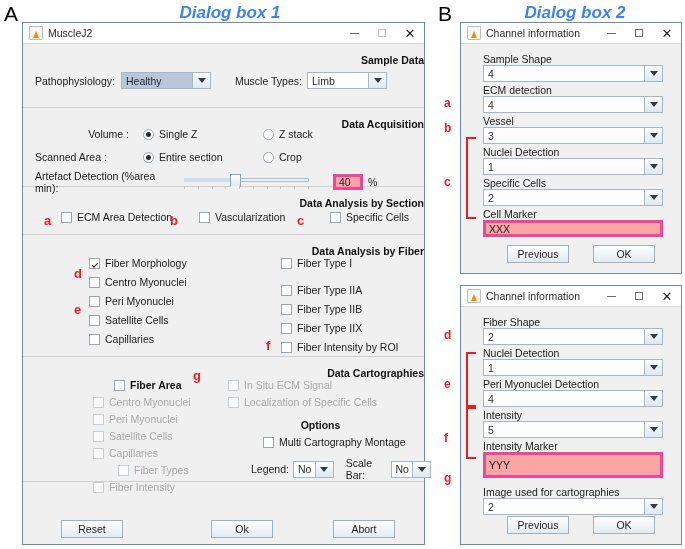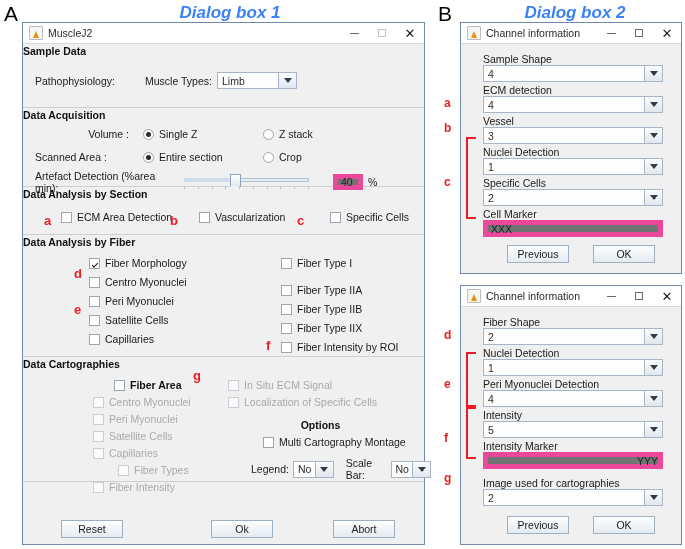--- a/index.html
+++ b/index.html
@@ -87,25 +87,25 @@
   .tb-btn.close{font-size:13px;color:#1d1d1d;font-family:"DejaVu Sans",sans-serif;}
 
   
   .sec{
     border-bottom:1px solid #cfcfcf;
     box-sizing:border-box;
     position:relative;
   }
   .sec.last{border-bottom:none;}
   .sec-title{
-    text-align:left;
+    text-align:right;
     font-weight:bold;
     font-size:10.5px;
     color:#111;
-    padding-top:1px;
+    padding-top:10px;
     letter-spacing:0px;
   }
   .lbl{font-size:10.5px;color:#1a1a1a;}
 
   
   .combo{
     height:17px;
     border:1px solid #a6b6c6;
     background:#fdfdfd;
     box-sizing:border-box;
@@ -181,21 +181,21 @@
   }
   .slider .thumb:after{
     content:"";position:absolute;left:-1px;top:11px;
     width:0;height:0;border-left:5.5px solid transparent;border-right:5.5px solid transparent;
     border-top:5px solid #eef3f8;
   }
   .slider .ticks{position:absolute;left:0;top:12px;width:100%;height:4px;display:flex;justify-content:space-between;}
   .slider .ticks span{width:1px;height:3px;background:#b9c3cc;display:block;}
 
   .txtfield{
-    border:5px solid #ec4899;background:#737373;
+    border:3px solid #ec4899;background:#fca5a5;
     height:16px;box-sizing:border-box;
     font-size:10.5px;color:#222;
     display:flex;align-items:center;padding-left:3px;
   }
 
   .btn{
     border:1px solid #9fb0c0;
     background:linear-gradient(#fdfefe,#e3ebf2);
     height:18px;
     display:flex;align-items:center;justify-content:center;
@@ -237,20 +237,26 @@
       <span class="tb-btn min"></span>
       <span class="tb-btn max dim"></span>
       <span class="tb-btn close">✕</span>
     </span>
   </div>
 
   <div class="sec" style="height:64px;">
     <div class="sec-title">Sample Data</div>
     <div style="position:absolute;left:12px;top:28px;width:380px;display:flex;align-items:center;">
       <span class="lbl" style="width:86px;">Pathophysiology:</span>
+      <span class="combo sel" style="width:90px;">
+        <span class="val">Healthy</span>
+        <span class="arrow">
+            <i></i>
+          </span>
+      </span>
       <span class="lbl" style="margin-left:24px;width:72px;">Muscle Types:</span>
       <span class="combo" style="width:80px;">
         <span class="val">Limb</span>
         <span class="arrow">
             <i></i>
           </span>
       </span>
     </div>
   </div>
 
@@ -565,21 +571,21 @@
 
     <div class="lbl" style="margin-top:2px;">Intensity</div>
     <span class="combo" style="width:180px;display:flex;">
       <span class="val">5</span>
       <span class="arrow">
           <i></i>
         </span>
     </span>
 
     <div class="lbl" style="margin-top:2px;">Intensity Marker</div>
-    <span class="txtfield" style="width:180px;height:17px;justify-content:flex-end;">
+    <span class="txtfield" style="width:180px;height:26px;">
         <span>YYY</span>
       </span>
 
     <div class="lbl" style="margin-top:8px;">Image used for cartographies</div>
     <span class="combo" style="width:180px;display:flex;">
       <span class="val">2</span>
       <span class="arrow">
           <i></i>
         </span>
     </span>

